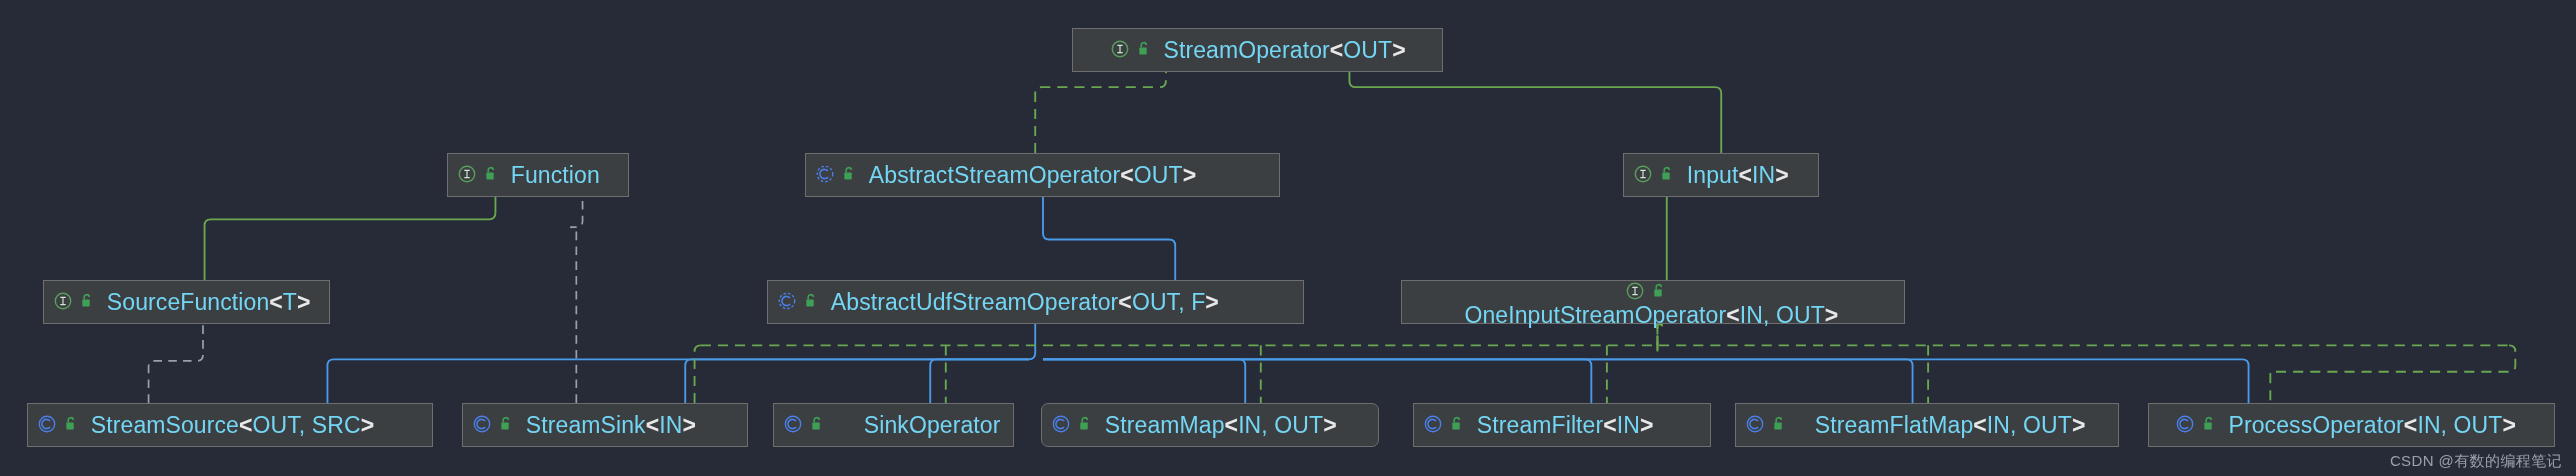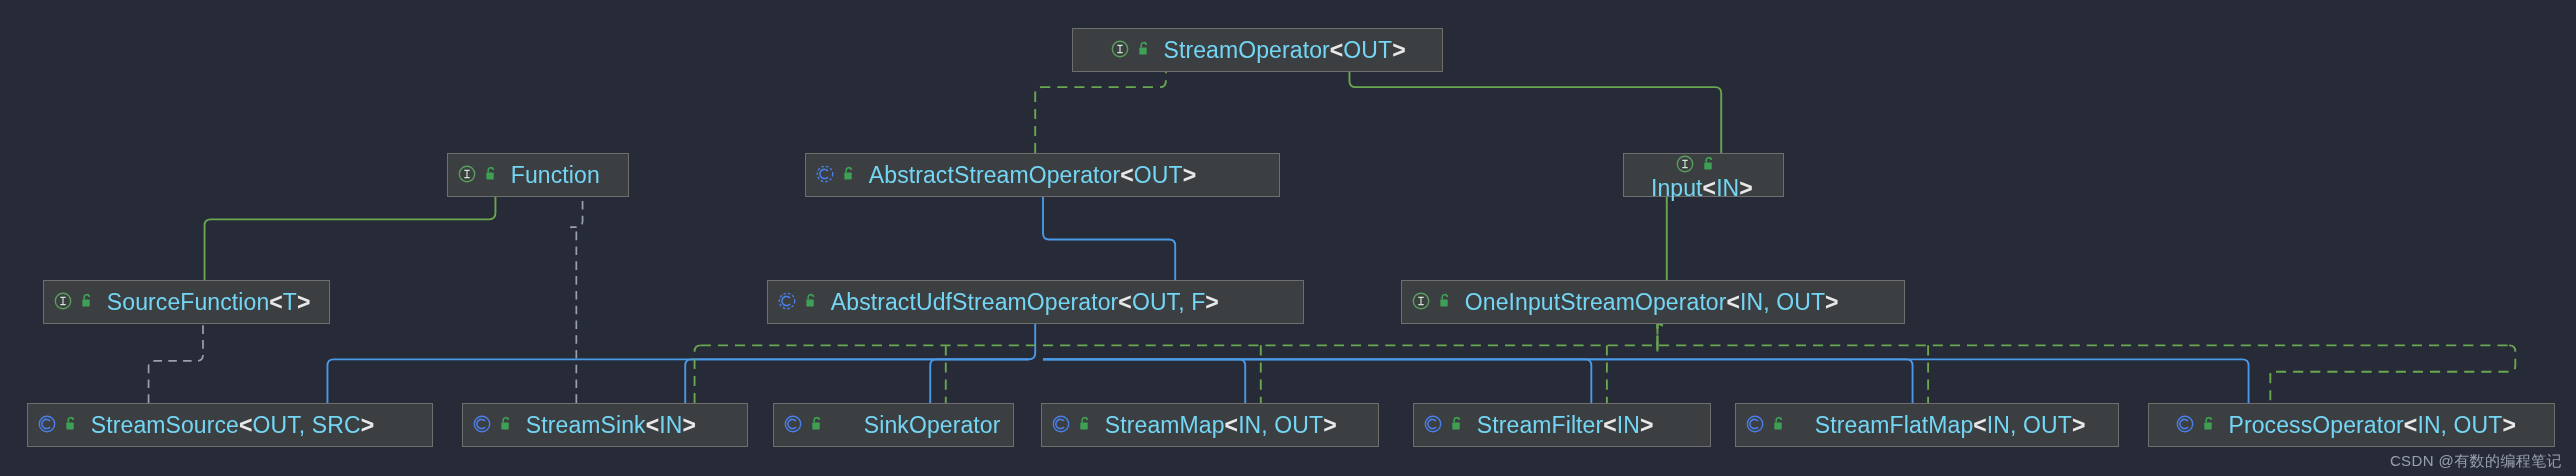--- a/index.html
+++ b/index.html
@@ -183,21 +183,21 @@
               <circle cx="13" cy="13" r="10" fill="none" stroke="#4a7ee8" stroke-width="1.8" stroke-dasharray="3.4,2.6"></circle>
               <path d="M17 9.2 A6 6 0 1 0 17 16.8" fill="none" stroke="#4a7ee8" stroke-width="2"></path>
             </svg></span>
           <span><svg width="14" height="15.6" viewBox="0 0 18 20">
               <path d="M5.4 8.4 V5.6 A3.3 3.3 0 0 1 12 5.2" fill="none" stroke="#3ea055" stroke-width="2"></path>
               <rect x="3" y="8.4" width="9.5" height="9" rx="1" fill="#3ea055"></rect>
             </svg></span>
         </span>
         <span class="node-label"><span>AbstractStreamOperator</span><span class="generic"><span>&lt;</span><span class="inner">OUT</span><span>&gt;</span></span></span>
       </div>
-      <div class="uml-node" style="left: 1623px; top: 153px; width: 161px; flex-direction: column;">
+      <div class="uml-node" style="left: 1623px; top: 153px; width: 196px;">
         <span class="node-icons">
           <span><svg width="20" height="20" viewBox="0 0 26 26">
               <circle cx="13" cy="13" r="10" fill="none" stroke="#5a9e5f" stroke-width="1.8"></circle>
               <path d="M9.5 8.2 H16.5 M9.5 17.8 H16.5 M13 8.2 V17.8" stroke="#cfe8d0" stroke-width="1.5" fill="none"></path>
             </svg></span>
           <span><svg width="14" height="15.6" viewBox="0 0 18 20">
               <path d="M5.4 8.4 V5.6 A3.3 3.3 0 0 1 12 5.2" fill="none" stroke="#3ea055" stroke-width="2"></path>
               <rect x="3" y="8.4" width="9.5" height="9" rx="1" fill="#3ea055"></rect>
             </svg></span>
         </span>
@@ -222,21 +222,21 @@
               <circle cx="13" cy="13" r="10" fill="none" stroke="#4a7ee8" stroke-width="1.8" stroke-dasharray="3.4,2.6"></circle>
               <path d="M17 9.2 A6 6 0 1 0 17 16.8" fill="none" stroke="#4a7ee8" stroke-width="2"></path>
             </svg></span>
           <span><svg width="14" height="15.6" viewBox="0 0 18 20">
               <path d="M5.4 8.4 V5.6 A3.3 3.3 0 0 1 12 5.2" fill="none" stroke="#3ea055" stroke-width="2"></path>
               <rect x="3" y="8.4" width="9.5" height="9" rx="1" fill="#3ea055"></rect>
             </svg></span>
         </span>
         <span class="node-label"><span>AbstractUdfStreamOperator</span><span class="generic"><span>&lt;</span><span class="inner">OUT, F</span><span>&gt;</span></span></span>
       </div>
-      <div class="uml-node" style="left: 1401px; top: 280px; width: 504px;">
+      <div class="uml-node" style="left: 1401px; top: 280px; width: 504px; flex-direction: column;">
         <span class="node-icons">
           <span><svg width="20" height="20" viewBox="0 0 26 26">
               <circle cx="13" cy="13" r="10" fill="none" stroke="#5a9e5f" stroke-width="1.8"></circle>
               <path d="M9.5 8.2 H16.5 M9.5 17.8 H16.5 M13 8.2 V17.8" stroke="#cfe8d0" stroke-width="1.5" fill="none"></path>
             </svg></span>
           <span><svg width="14" height="15.6" viewBox="0 0 18 20">
               <path d="M5.4 8.4 V5.6 A3.3 3.3 0 0 1 12 5.2" fill="none" stroke="#3ea055" stroke-width="2"></path>
               <rect x="3" y="8.4" width="9.5" height="9" rx="1" fill="#3ea055"></rect>
             </svg></span>
         </span>
@@ -274,21 +274,21 @@
               <circle cx="13" cy="13" r="10" fill="none" stroke="#4a7ee8" stroke-width="1.8"></circle>
               <path d="M17 9.2 A6 6 0 1 0 17 16.8" fill="none" stroke="#4a7ee8" stroke-width="2"></path>
             </svg></span>
           <span><svg width="14" height="15.6" viewBox="0 0 18 20">
               <path d="M5.4 8.4 V5.6 A3.3 3.3 0 0 1 12 5.2" fill="none" stroke="#3ea055" stroke-width="2"></path>
               <rect x="3" y="8.4" width="9.5" height="9" rx="1" fill="#3ea055"></rect>
             </svg></span>
         </span>
         <span class="node-label"><span>SinkOperator</span></span>
       </div>
-      <div class="uml-node" style="left: 1041px; top: 403px; width: 338px;">
+      <div class="uml-node" style="left: 1041px; top: 403px; width: 338px; border-radius: 7px;">
         <span class="node-icons">
           <span><svg width="20" height="20" viewBox="0 0 26 26">
               <circle cx="13" cy="13" r="10" fill="none" stroke="#4a7ee8" stroke-width="1.8"></circle>
               <path d="M17 9.2 A6 6 0 1 0 17 16.8" fill="none" stroke="#4a7ee8" stroke-width="2"></path>
             </svg></span>
           <span><svg width="14" height="15.6" viewBox="0 0 18 20">
               <path d="M5.4 8.4 V5.6 A3.3 3.3 0 0 1 12 5.2" fill="none" stroke="#3ea055" stroke-width="2"></path>
               <rect x="3" y="8.4" width="9.5" height="9" rx="1" fill="#3ea055"></rect>
             </svg></span>
         </span>

